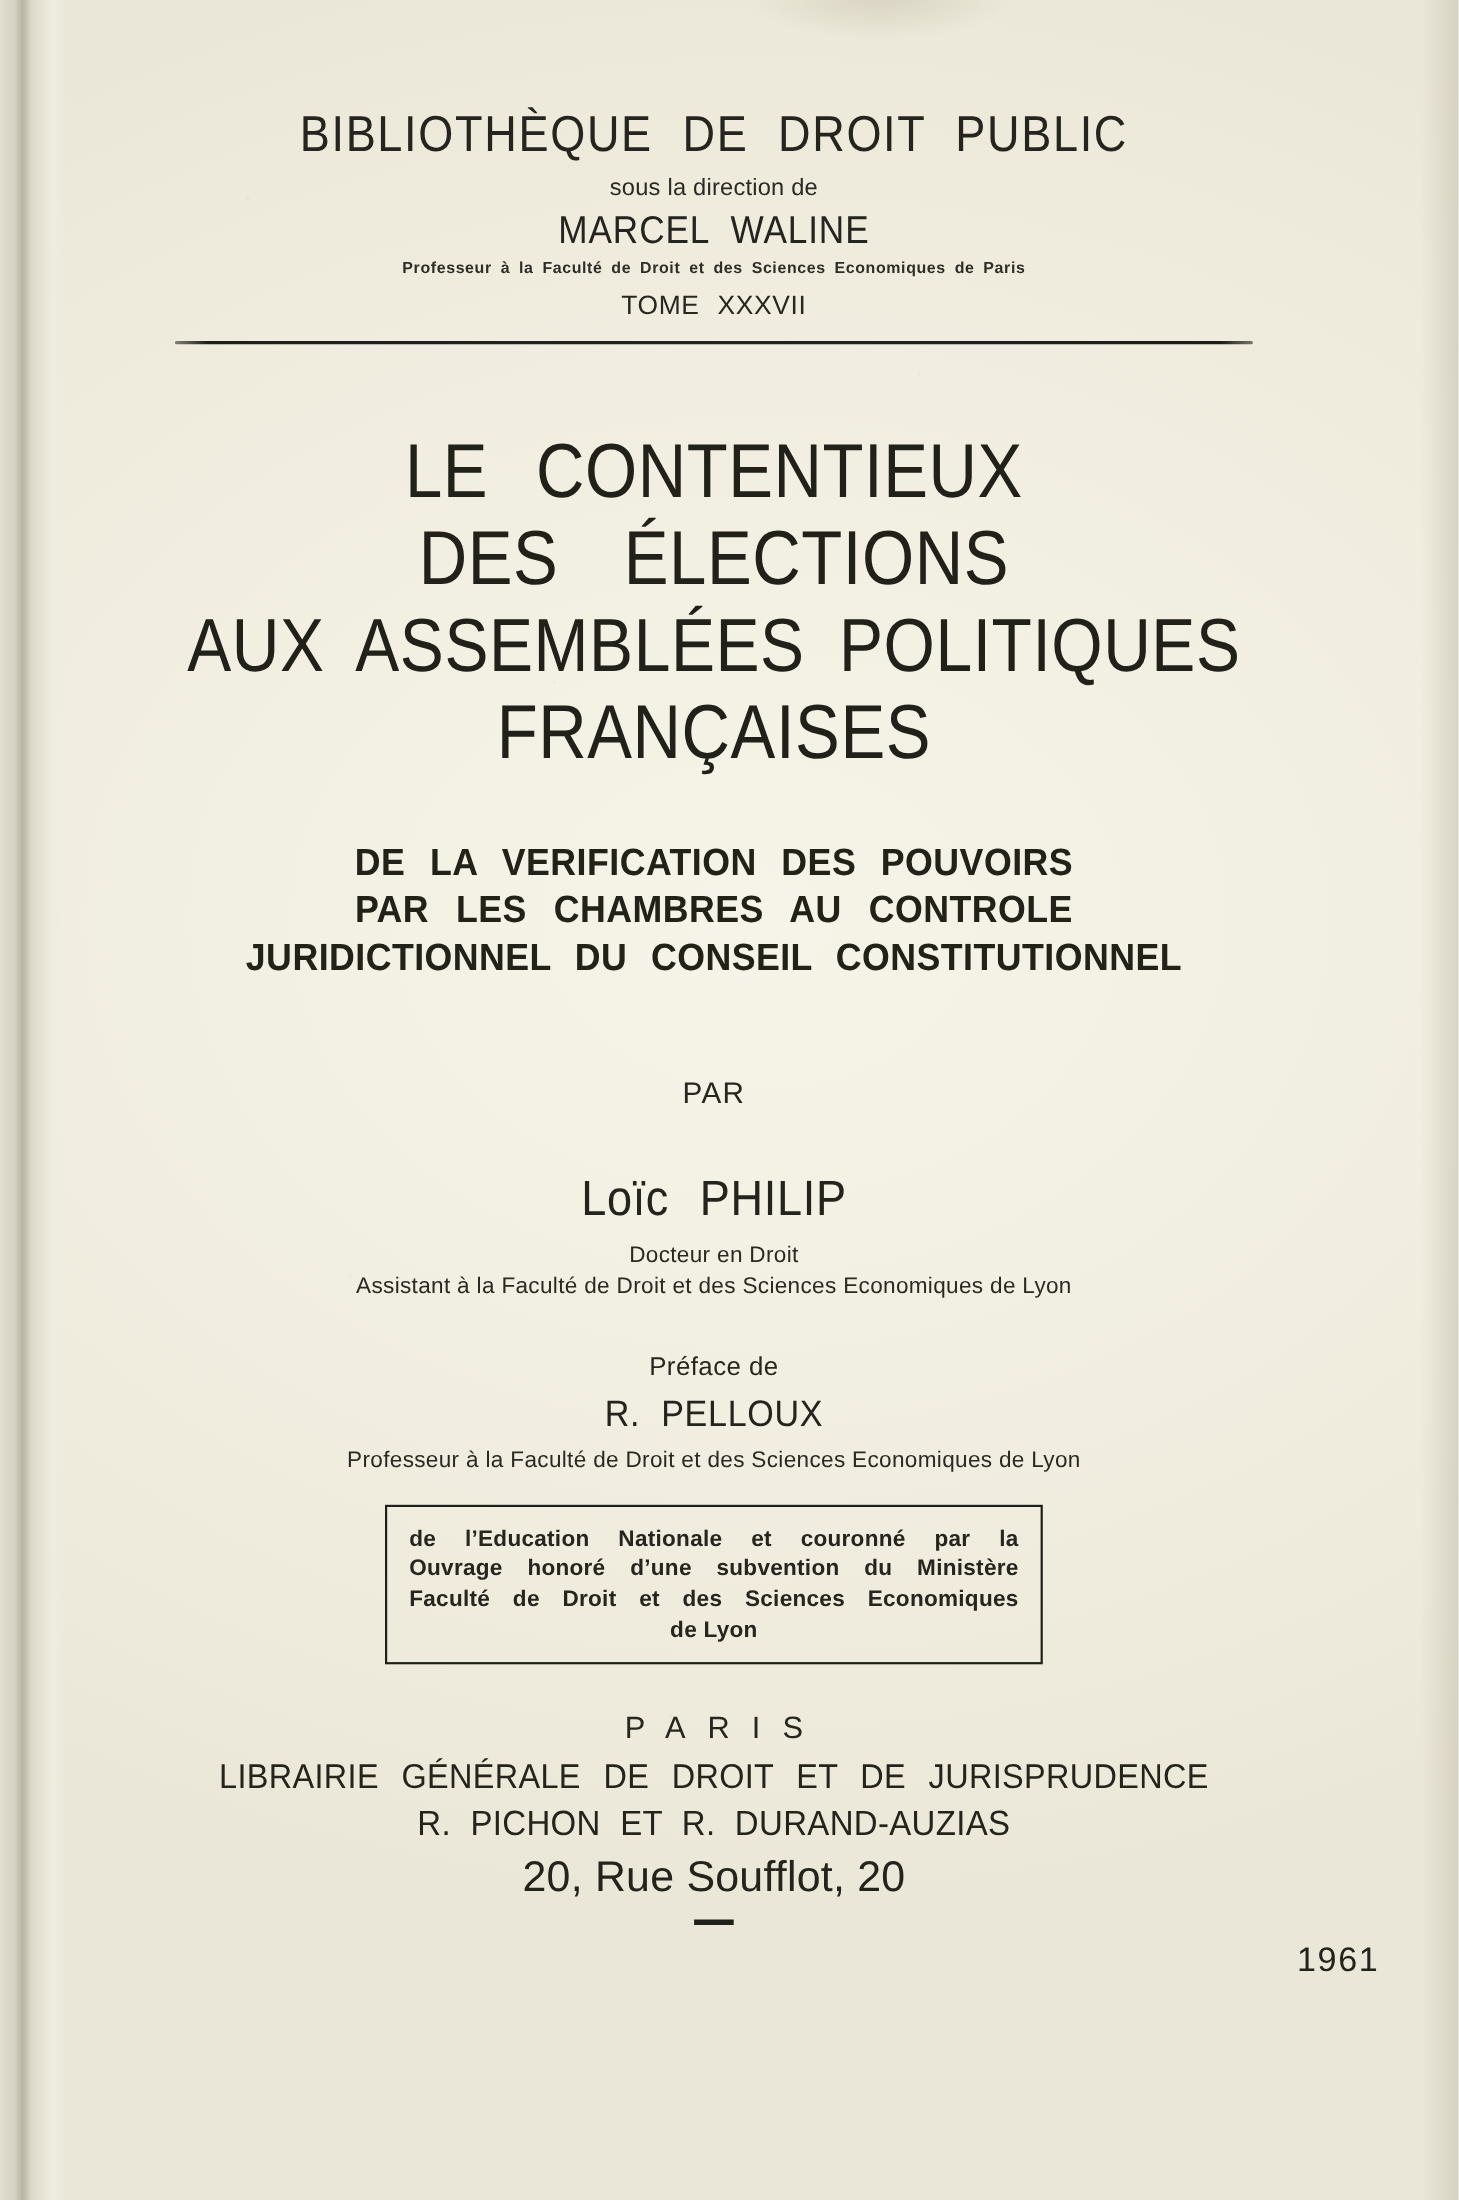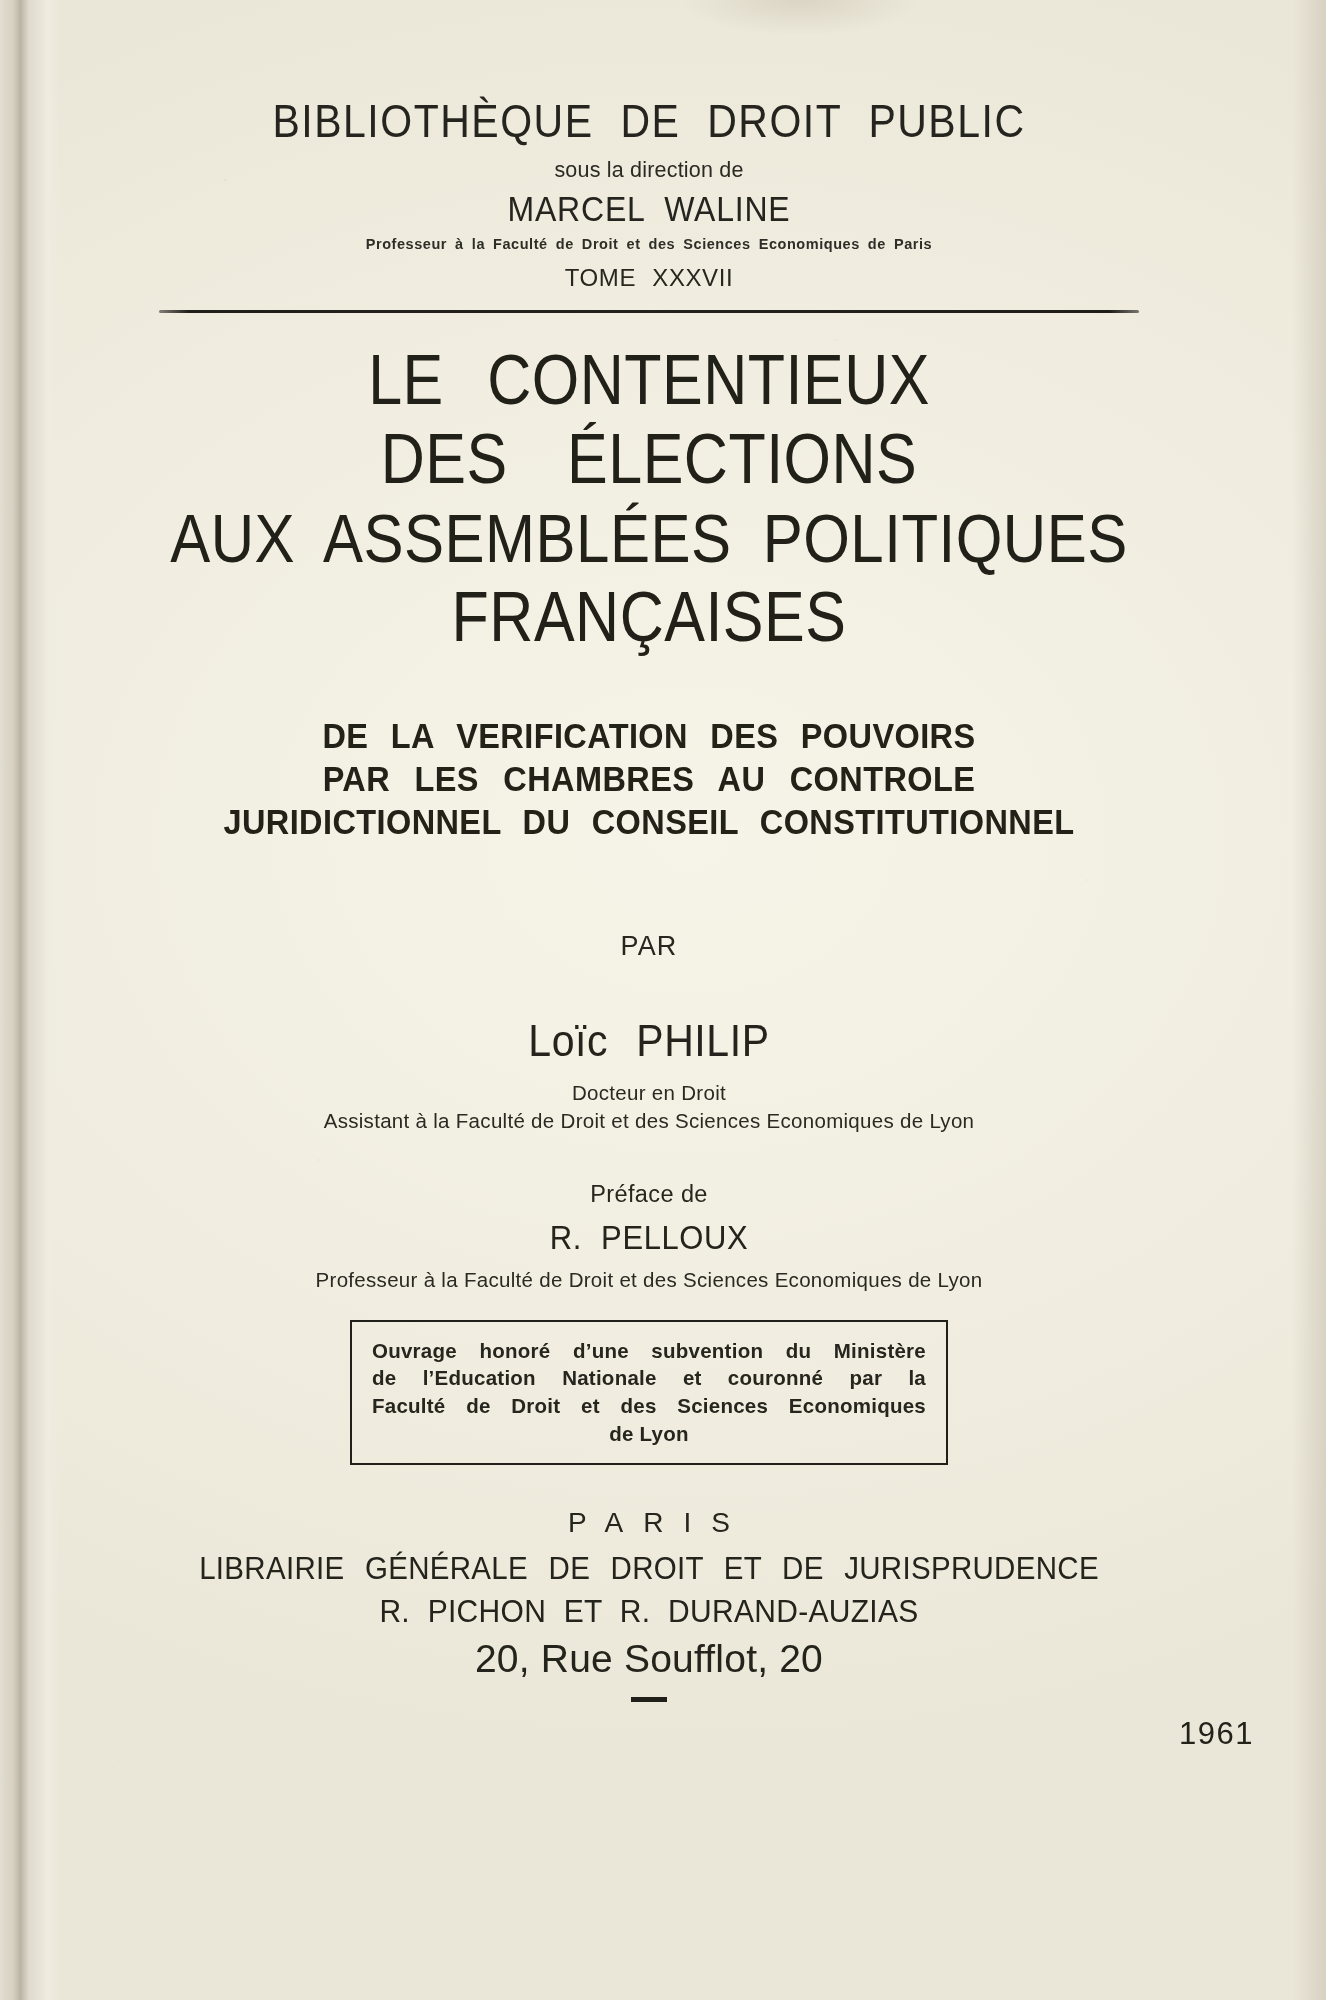--- a/index.html
+++ b/index.html
@@ -133,21 +133,21 @@
     background: linear-gradient(to right,
       rgba(40,38,32,.55) 0%,
       #201f1a 3%,
       #23221c 50%,
       #1e1d18 97%,
       rgba(40,38,32,.6) 100%);
     border-radius: 2px;
   }
 
   
-  .maintitle { margin-top: 28px; text-align: center; }
+  .maintitle { margin-top: 76px; text-align: center; }
   .maintitle .line {
     font-size: 61px;
     font-weight: 400;
     letter-spacing: .5px;
     color: #222119;
     line-height: 1.30;
     transform: scaleY(1.14);
     transform-origin: center center;
   }
   .maintitle .line.w1 { word-spacing: 26px; }
@@ -365,22 +365,22 @@
     <div class="par">PAR</div>
     <div class="author-name">Loïc PHILIP</div>
     <div class="author-role1">Docteur en Droit</div>
     <div class="author-role2">Assistant à la Faculté de Droit et des Sciences Economiques de Lyon</div>
 
     <div class="preface-label">Préface de</div>
     <div class="preface-name">R. PELLOUX</div>
     <div class="preface-role">Professeur à la Faculté de Droit et des Sciences Economiques de Lyon</div>
 
     <div class="award-box">
+      <div class="ln j">de l’Education Nationale et couronné par la</div>
       <div class="ln j">Ouvrage honoré d’une subvention du Ministère</div>
-      <div class="ln j">de l’Education Nationale et couronné par la</div>
       <div class="ln j">Faculté de Droit et des Sciences Economiques</div>
       <div class="ln c">de Lyon</div>
     </div>
 
     <div class="pub-city">PARIS</div>
     <div class="pub-house">LIBRAIRIE GÉNÉRALE DE DROIT ET DE JURISPRUDENCE</div>
     <div class="pub-names">R. PICHON ET R. DURAND-AUZIAS</div>
     <div class="pub-address">20, Rue Soufflot, 20</div>
     <div class="dash"></div>
     <div class="pub-year">1961</div>

